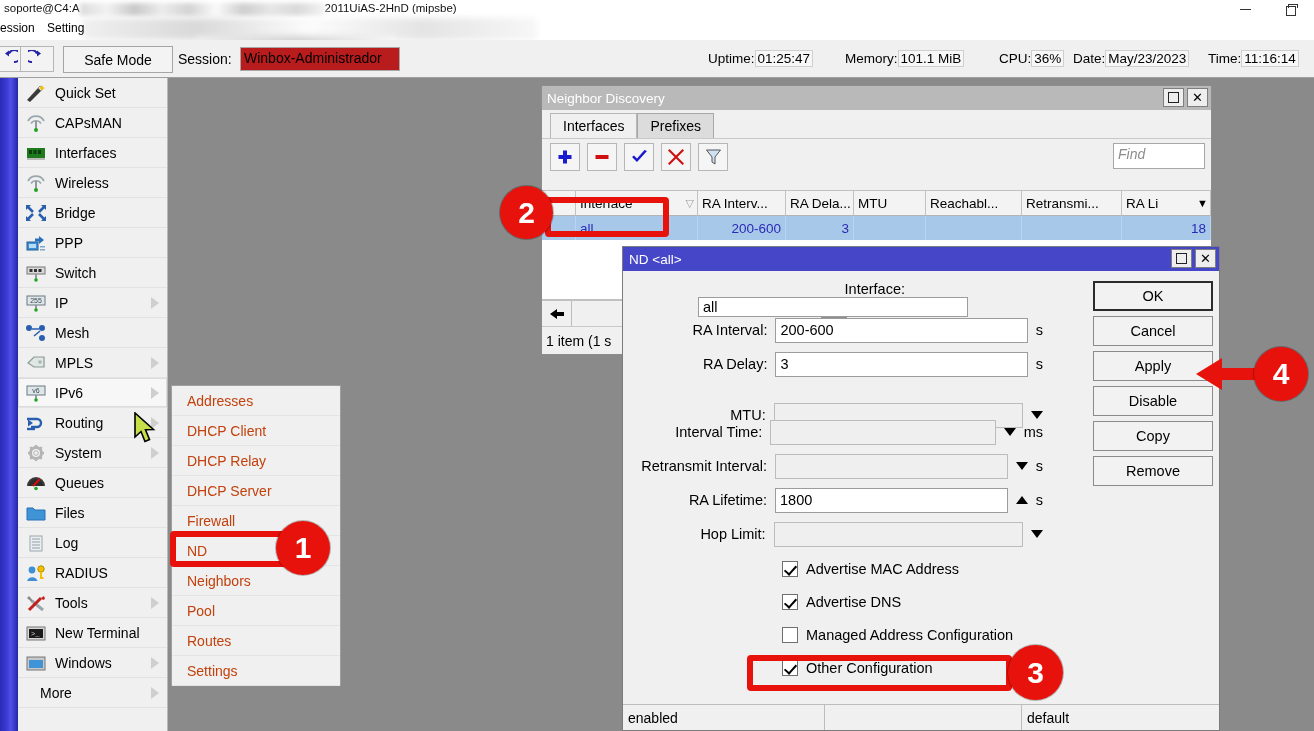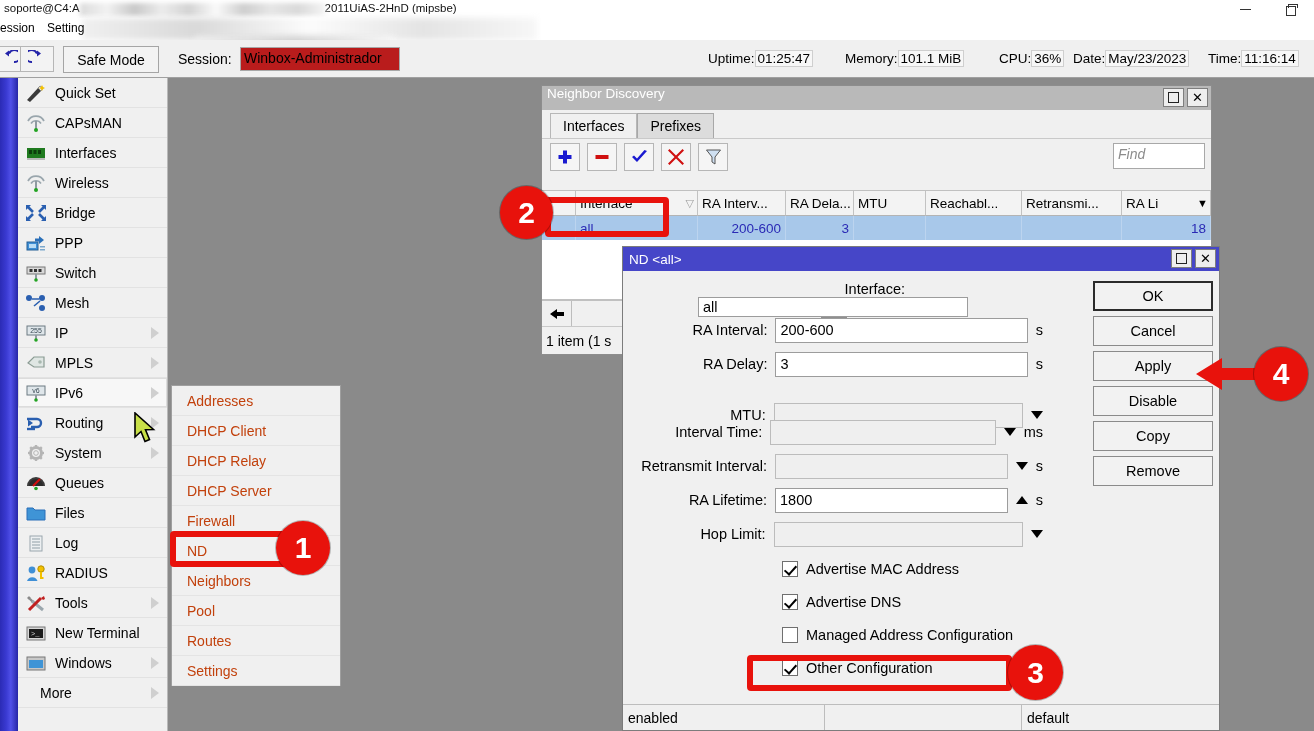--- a/index.html
+++ b/index.html
@@ -48,21 +48,21 @@
     position:absolute; left:0; top:40px; width:1314px; height:38px;
     background:#f0f0f0; border-bottom:1px solid #a0a0a0;
   }
   .tb-iconbtn{
     position:absolute; top:6px; width:34px; height:26px;
     border:1px solid #b6b6b6; background:#f3f3f3;
     display:flex; align-items:center; justify-content:center;
   }
   .tb-iconbtn svg{ display:block; }
   #safemode-btn{
-    position:absolute; left:63px; top:6px; width:96px; height:27px;
+    position:absolute; left:63px; top:6px; width:110px; height:27px;
     border:1px solid #a5a5a5; background:#f3f3f3;
     display:flex; align-items:center; justify-content:center;
     font-size:14px; color:#000;
   }
   #session-label{ position:absolute; left:178px; top:11px; font-size:14px; color:#000;}
   #session-value{
     position:absolute; left:240px; top:7px; width:160px; height:24px;
     border:1px solid #a8a8a8; background:#b91c1c; font-size:14px; color:#000;
     padding:2px 3px;
   }
@@ -99,21 +99,21 @@
   }
   .sub-item{ height:30px; display:flex; align-items:center; padding-left:15px;
     font-size:14px; color:#c2410c; border-bottom:1px solid #e4e4e4; }
 
   
   #nd-window{
     position:absolute; left:541px; top:85px; width:671px; height:270px;
     background:#f0f0f0; border:1px solid #8d8d8d;
   }
   #nd-title{
-    height:24px; background:#b9b9b9; display:flex; align-items:flex-start;
+    height:24px; background:#b9b9b9; display:flex; align-items:center;
     padding-left:5px; color:#ffffff; font-size:13.5px; position:relative;
   }
   .win-ctl-grp{ position:absolute; right:3px; top:2px; display:flex; gap:3px;}
   .win-ctl{ width:21px; height:19px; border:1px solid #7e7e7e; background:#eeeeee;
     display:flex;align-items:center;justify-content:center; color:#000; font-size:13px;}
   .restore-glyph{width:11px;height:11px;border:1.5px solid #222;}
   #nd-tabs{ height:28px; padding-left:8px; display:flex; align-items:flex-end; background:#f0f0f0;}
   .tab{ height:25px; padding:0 12px; display:flex; align-items:center; font-size:14px;
         border:1px solid #a8a8a8; border-bottom:none; background:#dcdcdc; color:#000;}
   .tab.active{ background:#f0f0f0; border-color:#b7b7b7;}
@@ -329,39 +329,39 @@
           <rect x="13.5" y="5" width="3" height="3" fill="#333"></rect>
           <rect x="10" y="10" width="2" height="5" fill="#8f9aa1"></rect>
           <circle cx="11" cy="16" r="1.8" fill="#22a322"></circle>
         </svg>
       </span>
       <span>Switch</span>
     </div>
     <div class="side-item">
       <span class="ico">
         <svg width="22" height="18" viewBox="0 0 22 18">
+          <rect x="2" y="2" width="18" height="9" fill="#dfe6ea" stroke="#6d7a82"></rect>
+          <text x="11" y="9.3" font-size="7" text-anchor="middle" fill="#3a4a55" font-family="Liberation Sans">255</text>
+          <rect x="10" y="11" width="2" height="4" fill="#8f9aa1"></rect>
+          <circle cx="11" cy="16" r="1.8" fill="#22a322"></circle>
+        </svg>
+      </span>
+      <span>IP</span>
+      <span class="arrow"></span>
+    </div>
+    <div class="side-item">
+      <span class="ico">
+        <svg width="22" height="18" viewBox="0 0 22 18">
           <circle cx="4" cy="4" r="3" fill="#2a5fb0"></circle>
           <circle cx="17" cy="4" r="3" fill="#2a5fb0"></circle>
           <circle cx="17" cy="14" r="3" fill="#2a5fb0"></circle>
           <path d="M7 5 L14 5 M15 7 L9 12" stroke="#2a5fb0" stroke-width="1.6"></path>
         </svg>
       </span>
       <span>Mesh</span>
-    </div>
-    <div class="side-item">
-      <span class="ico">
-        <svg width="22" height="18" viewBox="0 0 22 18">
-          <rect x="2" y="2" width="18" height="9" fill="#dfe6ea" stroke="#6d7a82"></rect>
-          <text x="11" y="9.3" font-size="7" text-anchor="middle" fill="#3a4a55" font-family="Liberation Sans">255</text>
-          <rect x="10" y="11" width="2" height="4" fill="#8f9aa1"></rect>
-          <circle cx="11" cy="16" r="1.8" fill="#22a322"></circle>
-        </svg>
-      </span>
-      <span>IP</span>
-      <span class="arrow"></span>
     </div>
     <div class="side-item">
       <span class="ico">
         <svg width="22" height="18" viewBox="0 0 22 18">
           <path d="M3 9 L9 3 L19 3 L19 13 L9 13 Z" fill="#dfe6e3" stroke="#8a9b93" stroke-width="1.2"></path>
           <circle cx="15" cy="8" r="1.8" fill="#a8b8b0"></circle>
         </svg>
       </span>
       <span>MPLS</span>
       <span class="arrow"></span>

